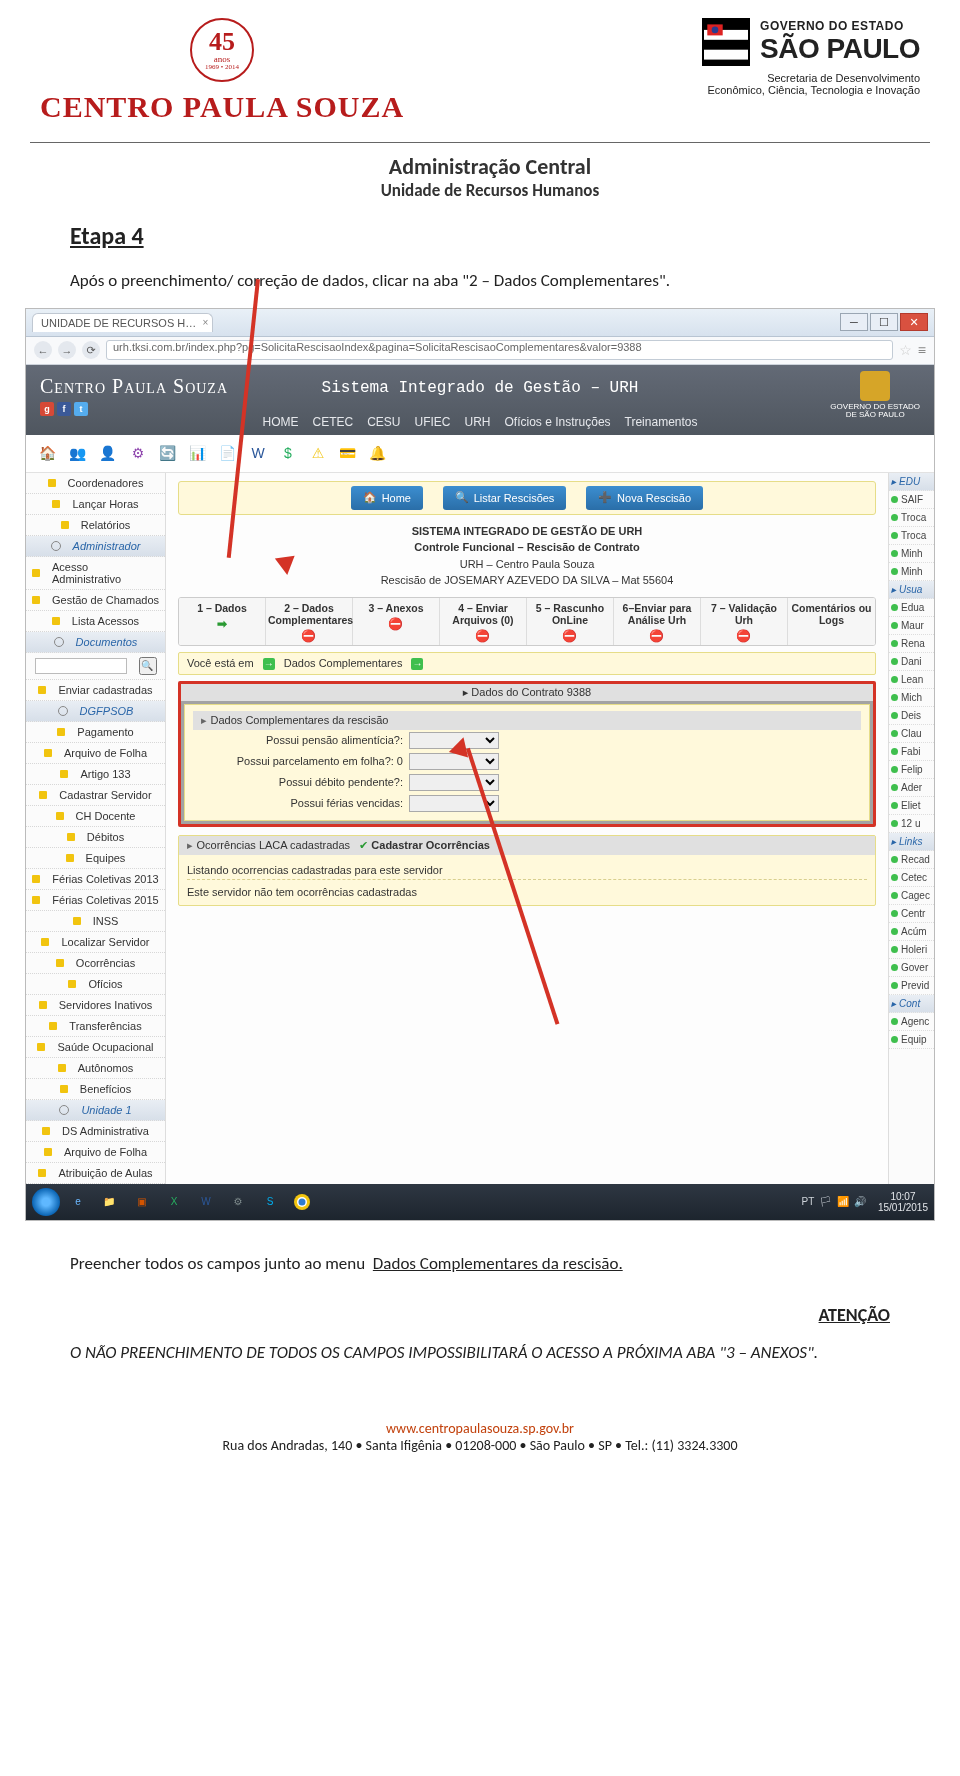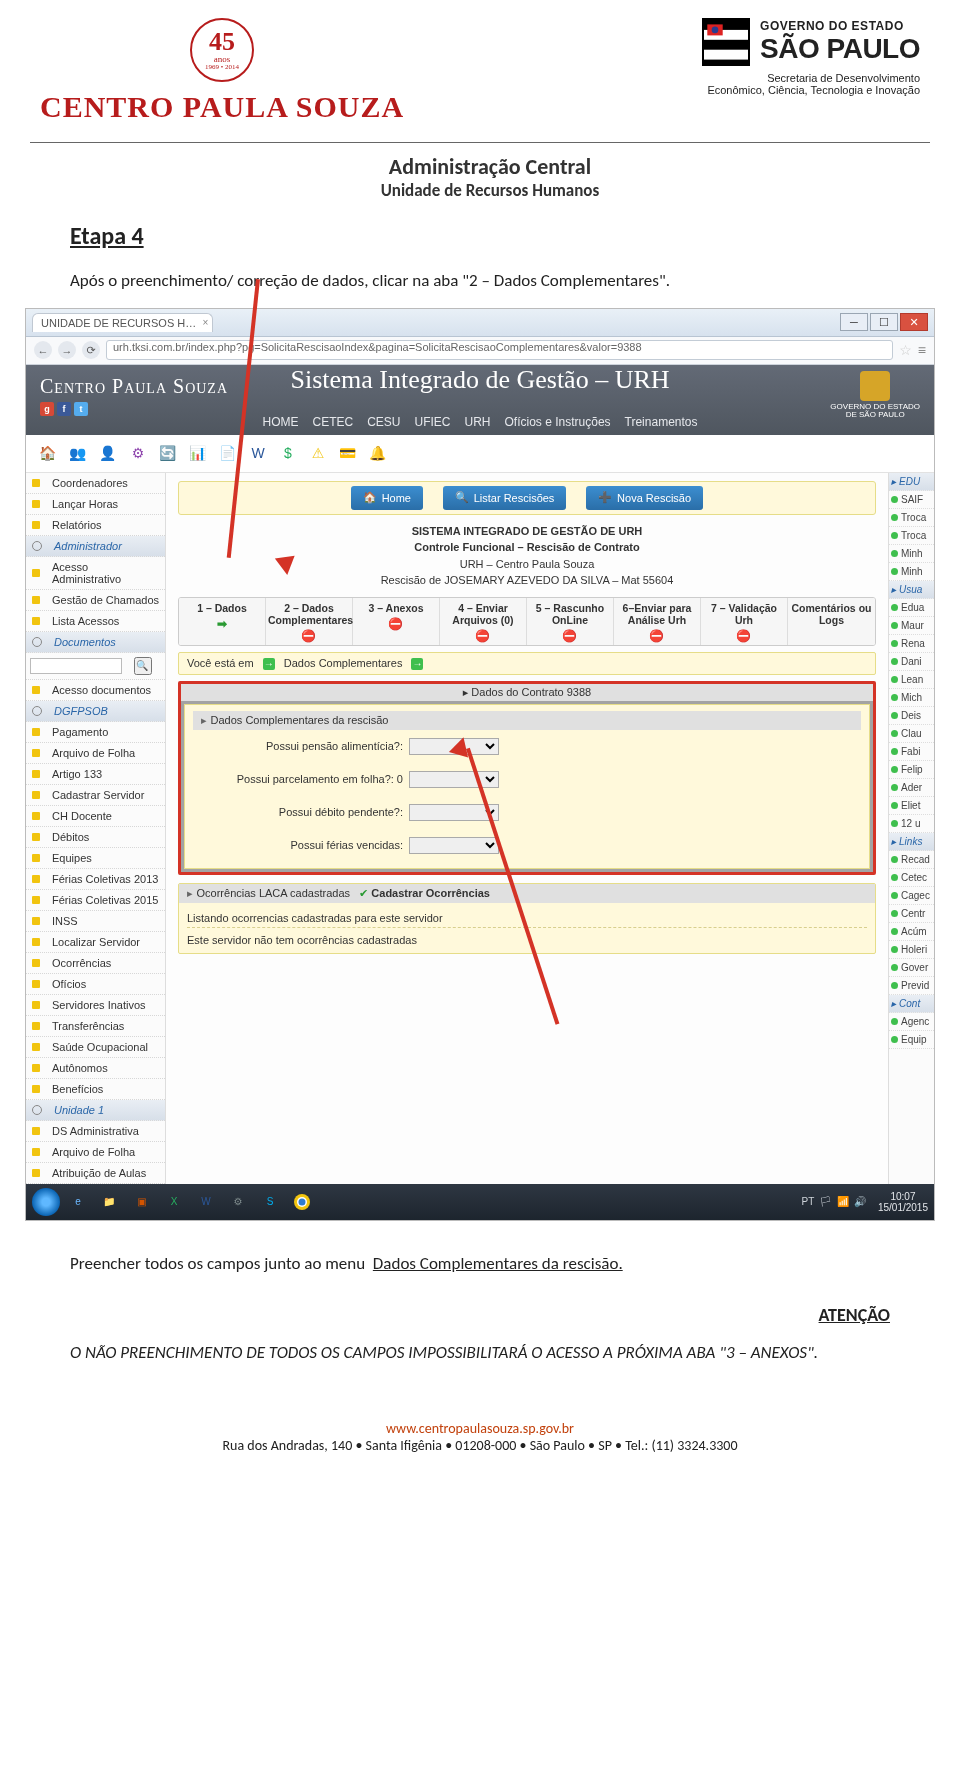--- a/index.html
+++ b/index.html
@@ -53,38 +53,38 @@
 
   
   .app-head{ background:linear-gradient(#636a76,#4f565f); color:#fff; height:70px; display:flex; align-items:flex-end; padding:0 14px 6px; position:relative;}
   .app-head-left{ position:absolute; left:14px; top:10px; }
   .app-logo{ font-family:"Times New Roman",serif; font-variant:small-caps; font-size:20px; letter-spacing:1px;}
   .social{ display:flex; gap:3px; margin-top:4px;}
   .sq{ width:14px;height:14px; border-radius:2px; display:flex;align-items:center;justify-content:center;font-size:9px;font-weight:700;}
   .sq.g{ background:#d64937;}
   .sq.f{ background:#3b5998;}
   .sq.t{ background:#55acee;}
-  .app-title{ font-size:26px; font-family:Liberation Serif, serif; position:absolute; left:50%; top:0; transform:translateX(-50%);}
+  .app-title{ font-size:16px; font-family:Liberation Mono, monospace; position:absolute; left:50%; top:14px; transform:translateX(-50%);}
   .app-menu{ margin:0 auto; display:flex; gap:14px; font-size:12px;}
   .app-menu span{ color:#e6e8ec; cursor:pointer;}
   .app-head-right{ position:absolute; right:14px; top:6px; text-align:center;}
   .crest{ width:30px;height:30px; background:#d6a528; border-radius:4px; margin:0 auto 2px;}
   .crest-txt{ font-size:8px; line-height:1.1;}
 
   
   .tool-row{ background:#fff; height:38px; border-bottom:1px solid #e2e2e2; display:flex; align-items:center; padding:0 10px; gap:6px;}
   .tool-row .ti{ width:24px;height:24px;border-radius:3px;display:flex;align-items:center;justify-content:center;font-size:14px;}
 
   
   .app-body{ display:flex; background:#fdfdfd; min-height:560px; }
   .col-l{ width:140px; border-right:1px solid #ddd; background:#fbfbfb; }
   .col-m{ flex:1; padding:8px 12px; }
   .col-r{ width:46px; border-left:1px solid #ddd; background:#fbfbfb; }
 
-  .lbox{ padding:4px 6px; border-bottom:1px dotted #d7d7d7; font-size:11px; color:#333; display:flex; align-items:center; gap:12px; cursor:pointer;}
+  .lbox{ padding:4px 6px; border-bottom:1px dotted #d7d7d7; font-size:11px; color:#333; display:flex; align-items:center; gap:12px; cursor:pointer;justify-content:center;}
   .lbox.head{ background:linear-gradient(#e9eef4,#d7dfe9); color:#2a66a8; font-style:italic;}
   .ico-bullet{ width:8px; height:8px; background:#f1c40f; border-radius:1px; flex:none;}
   .ico-gear{ width:10px;height:10px;border:1px solid #888;border-radius:50%; flex:none;}
   .search-row{ padding:4px;}
   .search-row input{ width:92px; height:16px; border:1px solid #bbb; font-size:10px; padding:0 3px;}
   .search-row button{ width:18px;height:18px; font-size:10px;}
 
   .rbox{ padding:3px 2px; font-size:10px; color:#444; border-bottom:1px dotted #ddd; display:flex; align-items:center; gap:3px;}
   .rbox .dot{ width:7px;height:7px;background:#3fbf4e;border-radius:50%;}
   .rbox.head{ background:linear-gradient(#e9eef4,#d7dfe9); color:#2a66a8; font-style:italic;}
@@ -103,21 +103,21 @@
 
   .breadcrumb{ background:#fff9db; border:1px solid #e6dd88; border-radius:2px; font-size:11px; padding:4px 8px; margin:6px 0;}
   .breadcrumb .arrow{ display:inline-block; width:12px;height:12px;background:#3fbf4e; border-radius:2px; margin:0 6px; vertical-align:middle; position:relative;}
   .breadcrumb .arrow::after{content:"\2192"; color:#fff; font-size:10px; position:absolute; left:1px; top:-1px;}
 
   .panel{ background:#fff9db; border:1px solid #e6dd88; border-radius:2px; padding:5px 8px; font-size:11px; margin-bottom:8px;}
   .panel.red-outline{ border:3px solid #d43326; background:#a3a3a3; padding:0;}
   .panel.red-outline .inner{ background:#fff9db; margin:3px; border:1px solid #e6dd88; padding:6px 8px;}
   .panel.red-outline .hdr2{ font-size:11px; padding:2px 6px; background:#e0e0e0; text-align:center; margin-bottom:0;}
 
-  .field-row{ display:flex; align-items:center; gap:6px; padding:8px 0;}
+  .field-row{ display:flex; align-items:center; gap:6px; padding:2px 0;}
   .field-row label{ width:210px; text-align:right; font-size:11px;}
   .field-row select{ width:90px; height:17px; font-size:10px; border:1px solid #aaa;}
   .panel-caption{ background:#e0e0e0; padding:3px 8px; font-size:11px;}
   .panel-caption .tri{ color:#666; margin-right:4px;}
 
   
   .arrow-line{ position:absolute; background:#d43326; transform-origin:top left; pointer-events:none;}
   .arrow-head{ position:absolute; width:0;height:0; pointer-events:none;}
 
   
@@ -280,21 +280,21 @@
         <div class="lbox head">
           <span class="ico-gear"></span>
           <span>Documentos</span>
         </div>
         <div class="lbox search-row">
           <input style="">
           <button>🔍</button>
         </div>
         <div class="lbox">
           <span class="ico-bullet"></span>
-          <span>Acesso documentos</span>
+          <span>Enviar cadastradas</span>
         </div>
         <div class="lbox head">
           <span class="ico-gear"></span>
           <span>DGFPSOB</span>
         </div>
         <div class="lbox">
           <span class="ico-bullet"></span>
           <span>Pagamento</span>
         </div>
         <div class="lbox">

